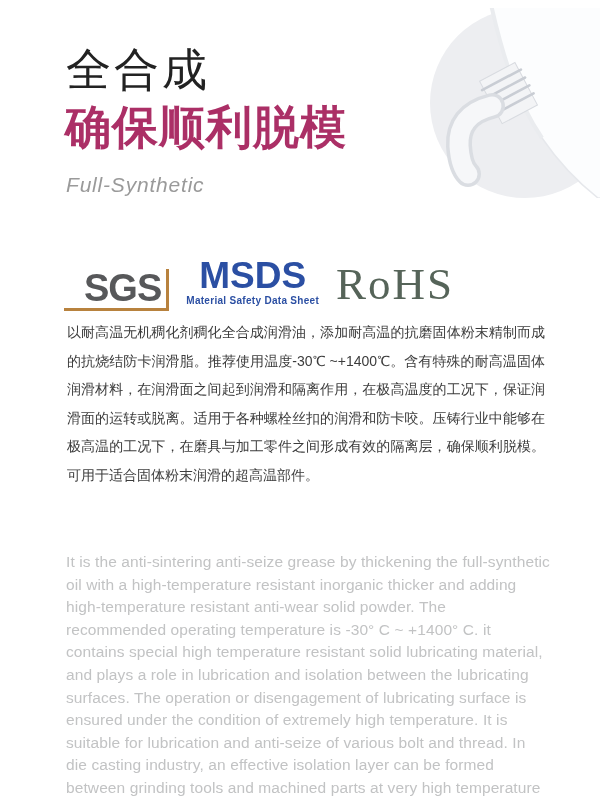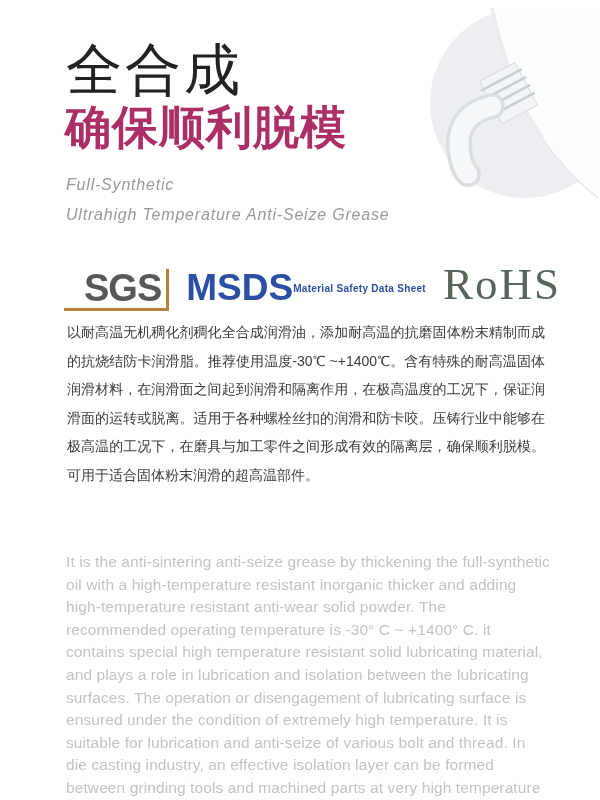--- a/index.html
+++ b/index.html
@@ -5,44 +5,44 @@
   html,body{margin:0;padding:0;background:#fff;}
   .page{
     position:relative;width:600px;height:800px;background:#ffffff;
     overflow:hidden;font-family:"Liberation Sans",sans-serif;
   }
   
   .hero{position:absolute;left:430px;top:8px;width:190px;height:190px;}
   
   .title-cn1{
     position:absolute;left:66px;top:44px;margin:0;
-    font-size:56px;line-height:52px;font-weight:500;color:#222222;
+    font-size:45px;line-height:52px;font-weight:500;color:#222222;
     letter-spacing:3px;
   }
   .title-cn2{
     position:absolute;left:65px;top:100px;margin:0;
     font-size:46px;line-height:54px;font-weight:700;color:#ab2f66;
     letter-spacing:1px;
   }
   .subtitle{
     position:absolute;left:66px;top:170px;margin:0;
-    font-size:16px;line-height:30px;color:#9a9a9a;font-style:italic;
+    font-size:21px;line-height:30px;color:#9a9a9a;font-style:italic;
     letter-spacing:0.8px;
   }
   
   .certs{
     position:absolute;left:64px;top:254px;display:flex;
     align-items:flex-end;gap:17px;height:58px;
   }
   .sgs{
     font-size:38px;font-weight:700;color:#57585a;line-height:0.92;
     letter-spacing:-1px;border-bottom:3px solid #b8823e;
     border-right:3px solid #b8823e;padding:2px 5px 2px 20px;margin-bottom:1px;
   }
-  .msds{display:flex;flex-direction:row;align-items:center;color:#2b4fa3;margin-bottom:6px;}
+  .msds{display:flex;flex-direction:column;align-items:center;color:#2b4fa3;margin-bottom:6px;}
   .msds-big{font-size:37px;font-weight:800;line-height:1;letter-spacing:0;}
   .msds-small{font-size:10px;font-weight:700;letter-spacing:0.3px;margin-top:1px;white-space:nowrap;}
   .rohs{
     font-family:Liberation Serif, serif;font-size:45px;color:#566459;
     line-height:0.88;letter-spacing:2px;margin-bottom:7px;font-weight:400;
   }
   
   .desc-cn{
     position:absolute;left:66px;top:317px;width:478px;margin:1px;
     font-size:14px;line-height:28.5px;color:#3c3c3c;
@@ -76,21 +76,20 @@
 
       <path d="M 62 98 C 38 104 28 118 29 138 C 30 153 33 161 38 166" fill="none" stroke="#dadde2" stroke-width="26" stroke-linecap="round"></path>
       <path d="M 62 98 C 38 104 28 118 29 138 C 30 153 33 161 38 166" fill="none" stroke="#f6f7f9" stroke-width="19" stroke-linecap="round"></path>
     </svg>
   </div>
 
   <h1 class="title-cn1">全合成</h1>
   <h1 class="title-cn2">确保顺利脱模</h1>
   <p class="subtitle">
     <span>Full-Synthetic</span><br>
-    <span>Ultrahigh Temperature Anti-Seize Grease</span>
   </p>
 
   <div class="certs">
     <div class="sgs">SGS</div>
     <div class="msds">
       <span class="msds-big">MSDS</span>
       <span class="msds-small">Material Safety Data Sheet</span>
     </div>
     <div class="rohs">RoHS</div>
   </div>

